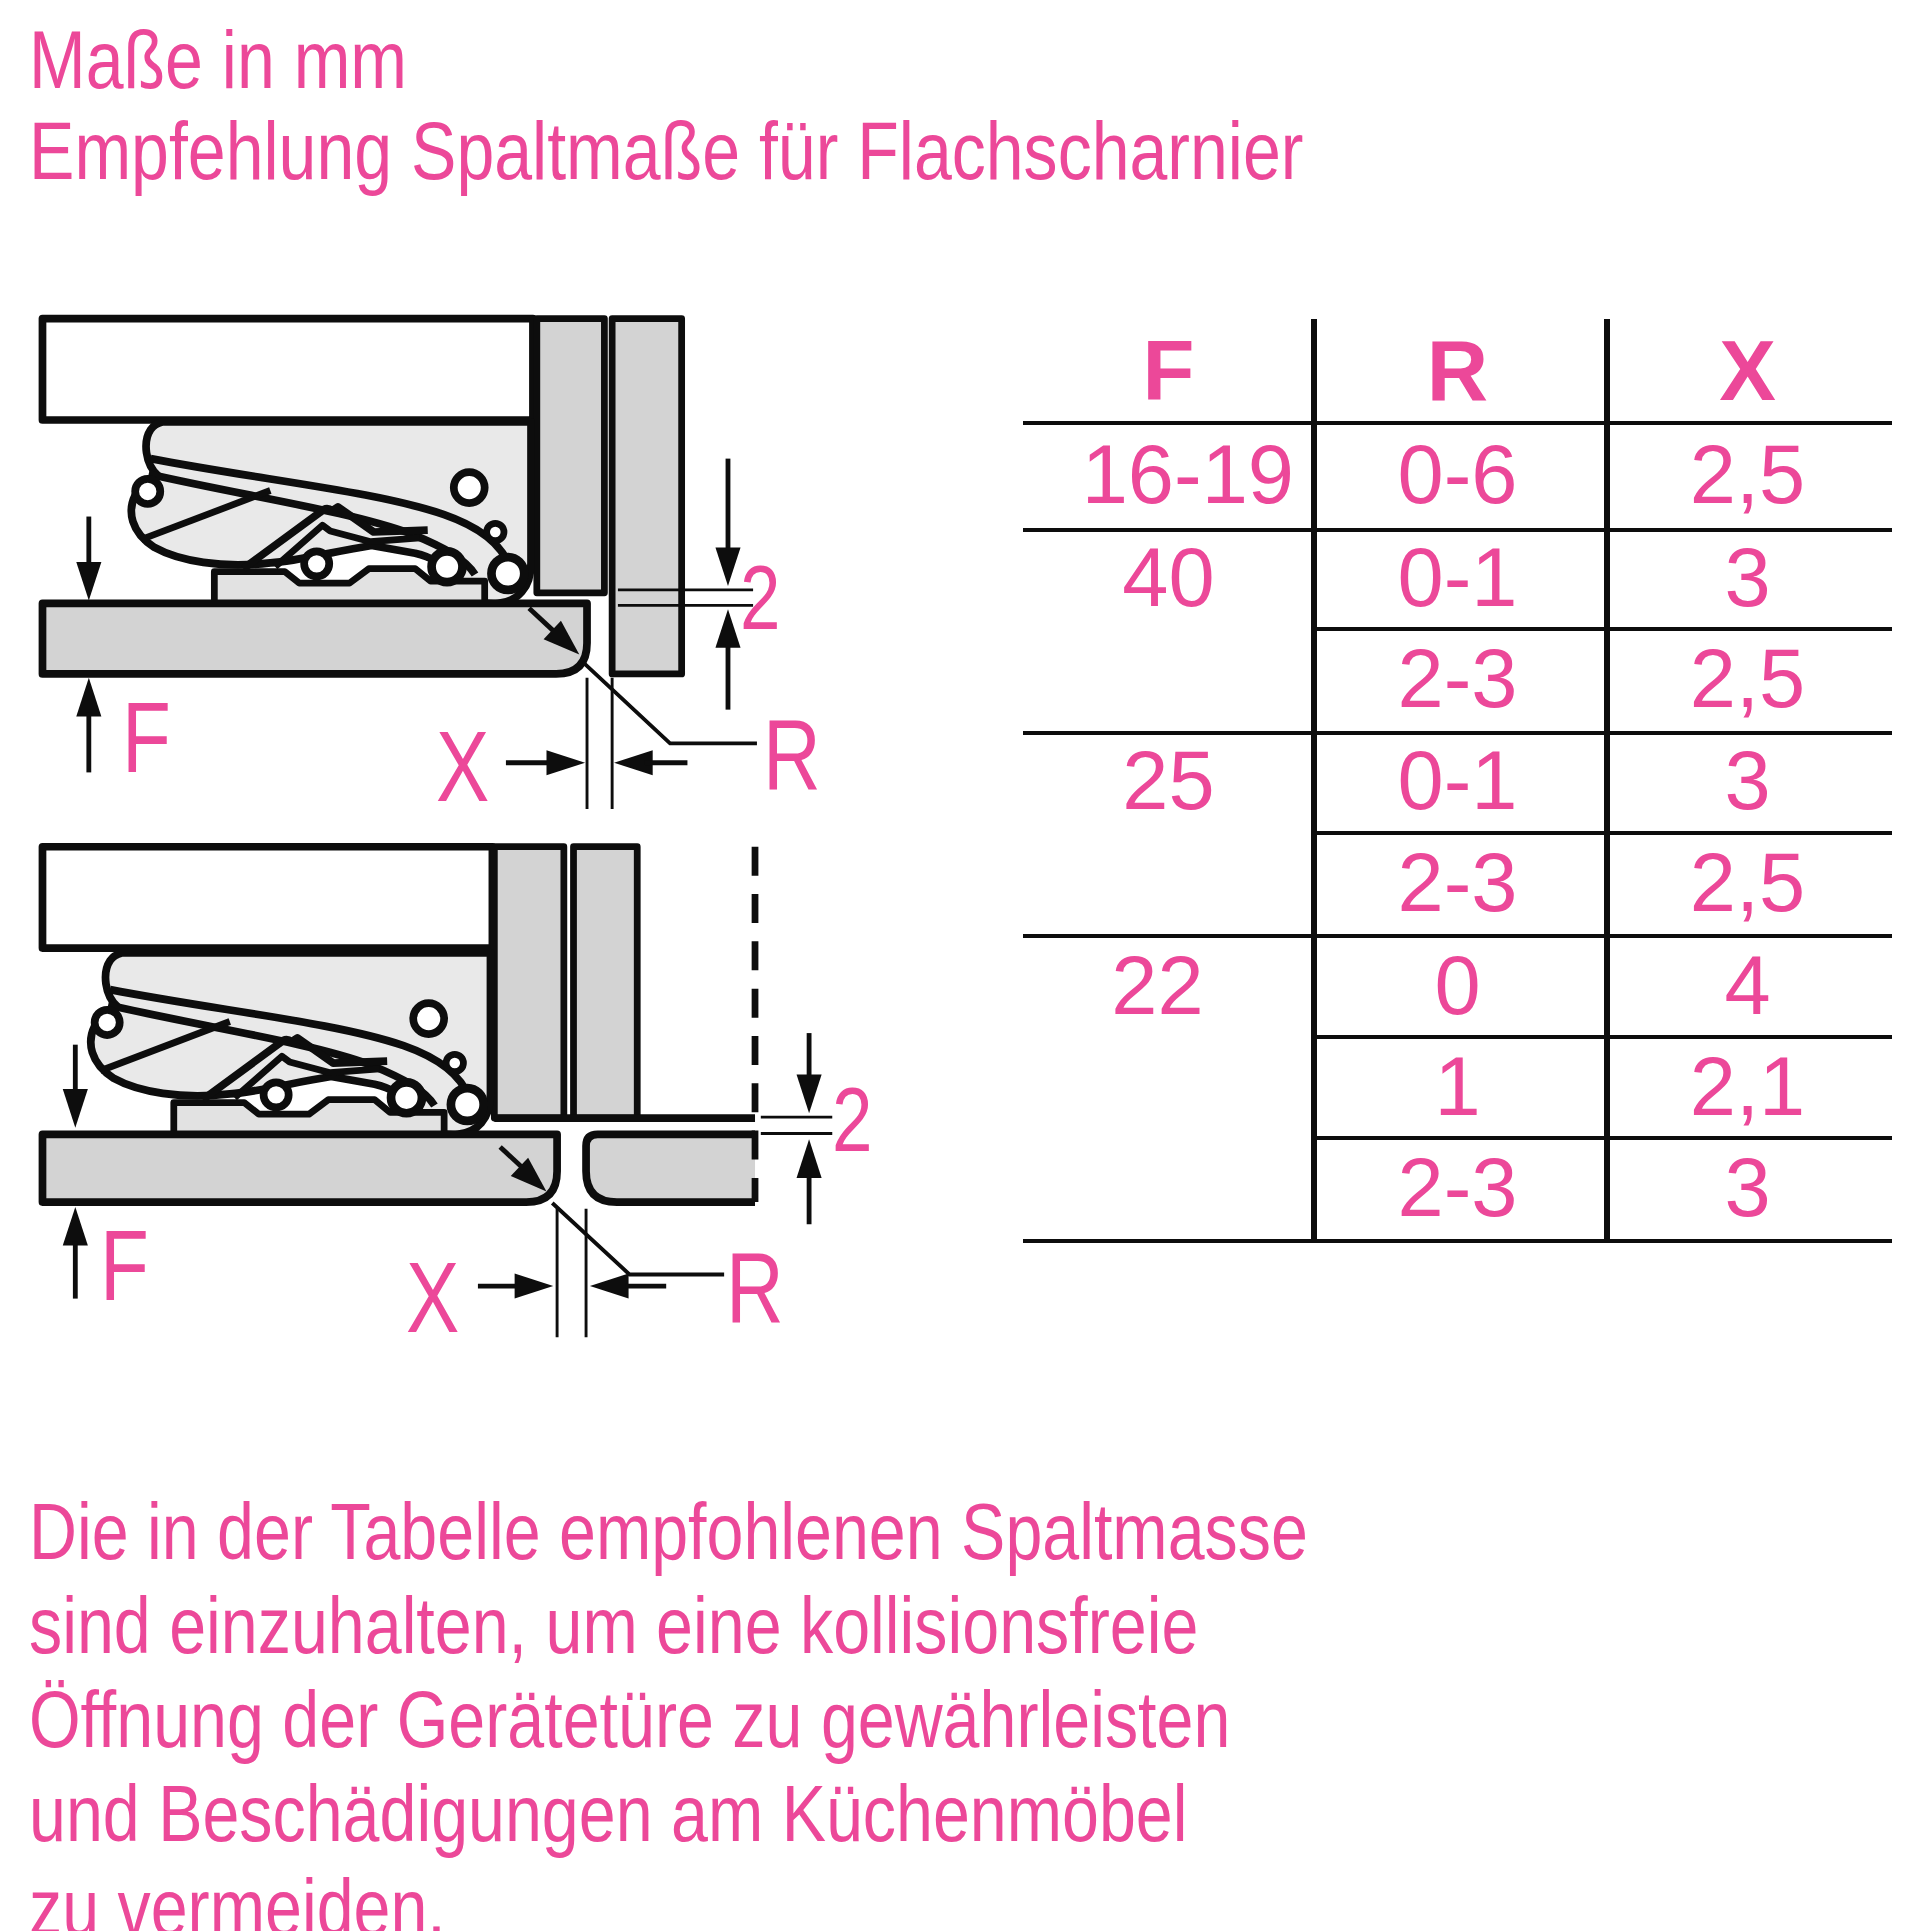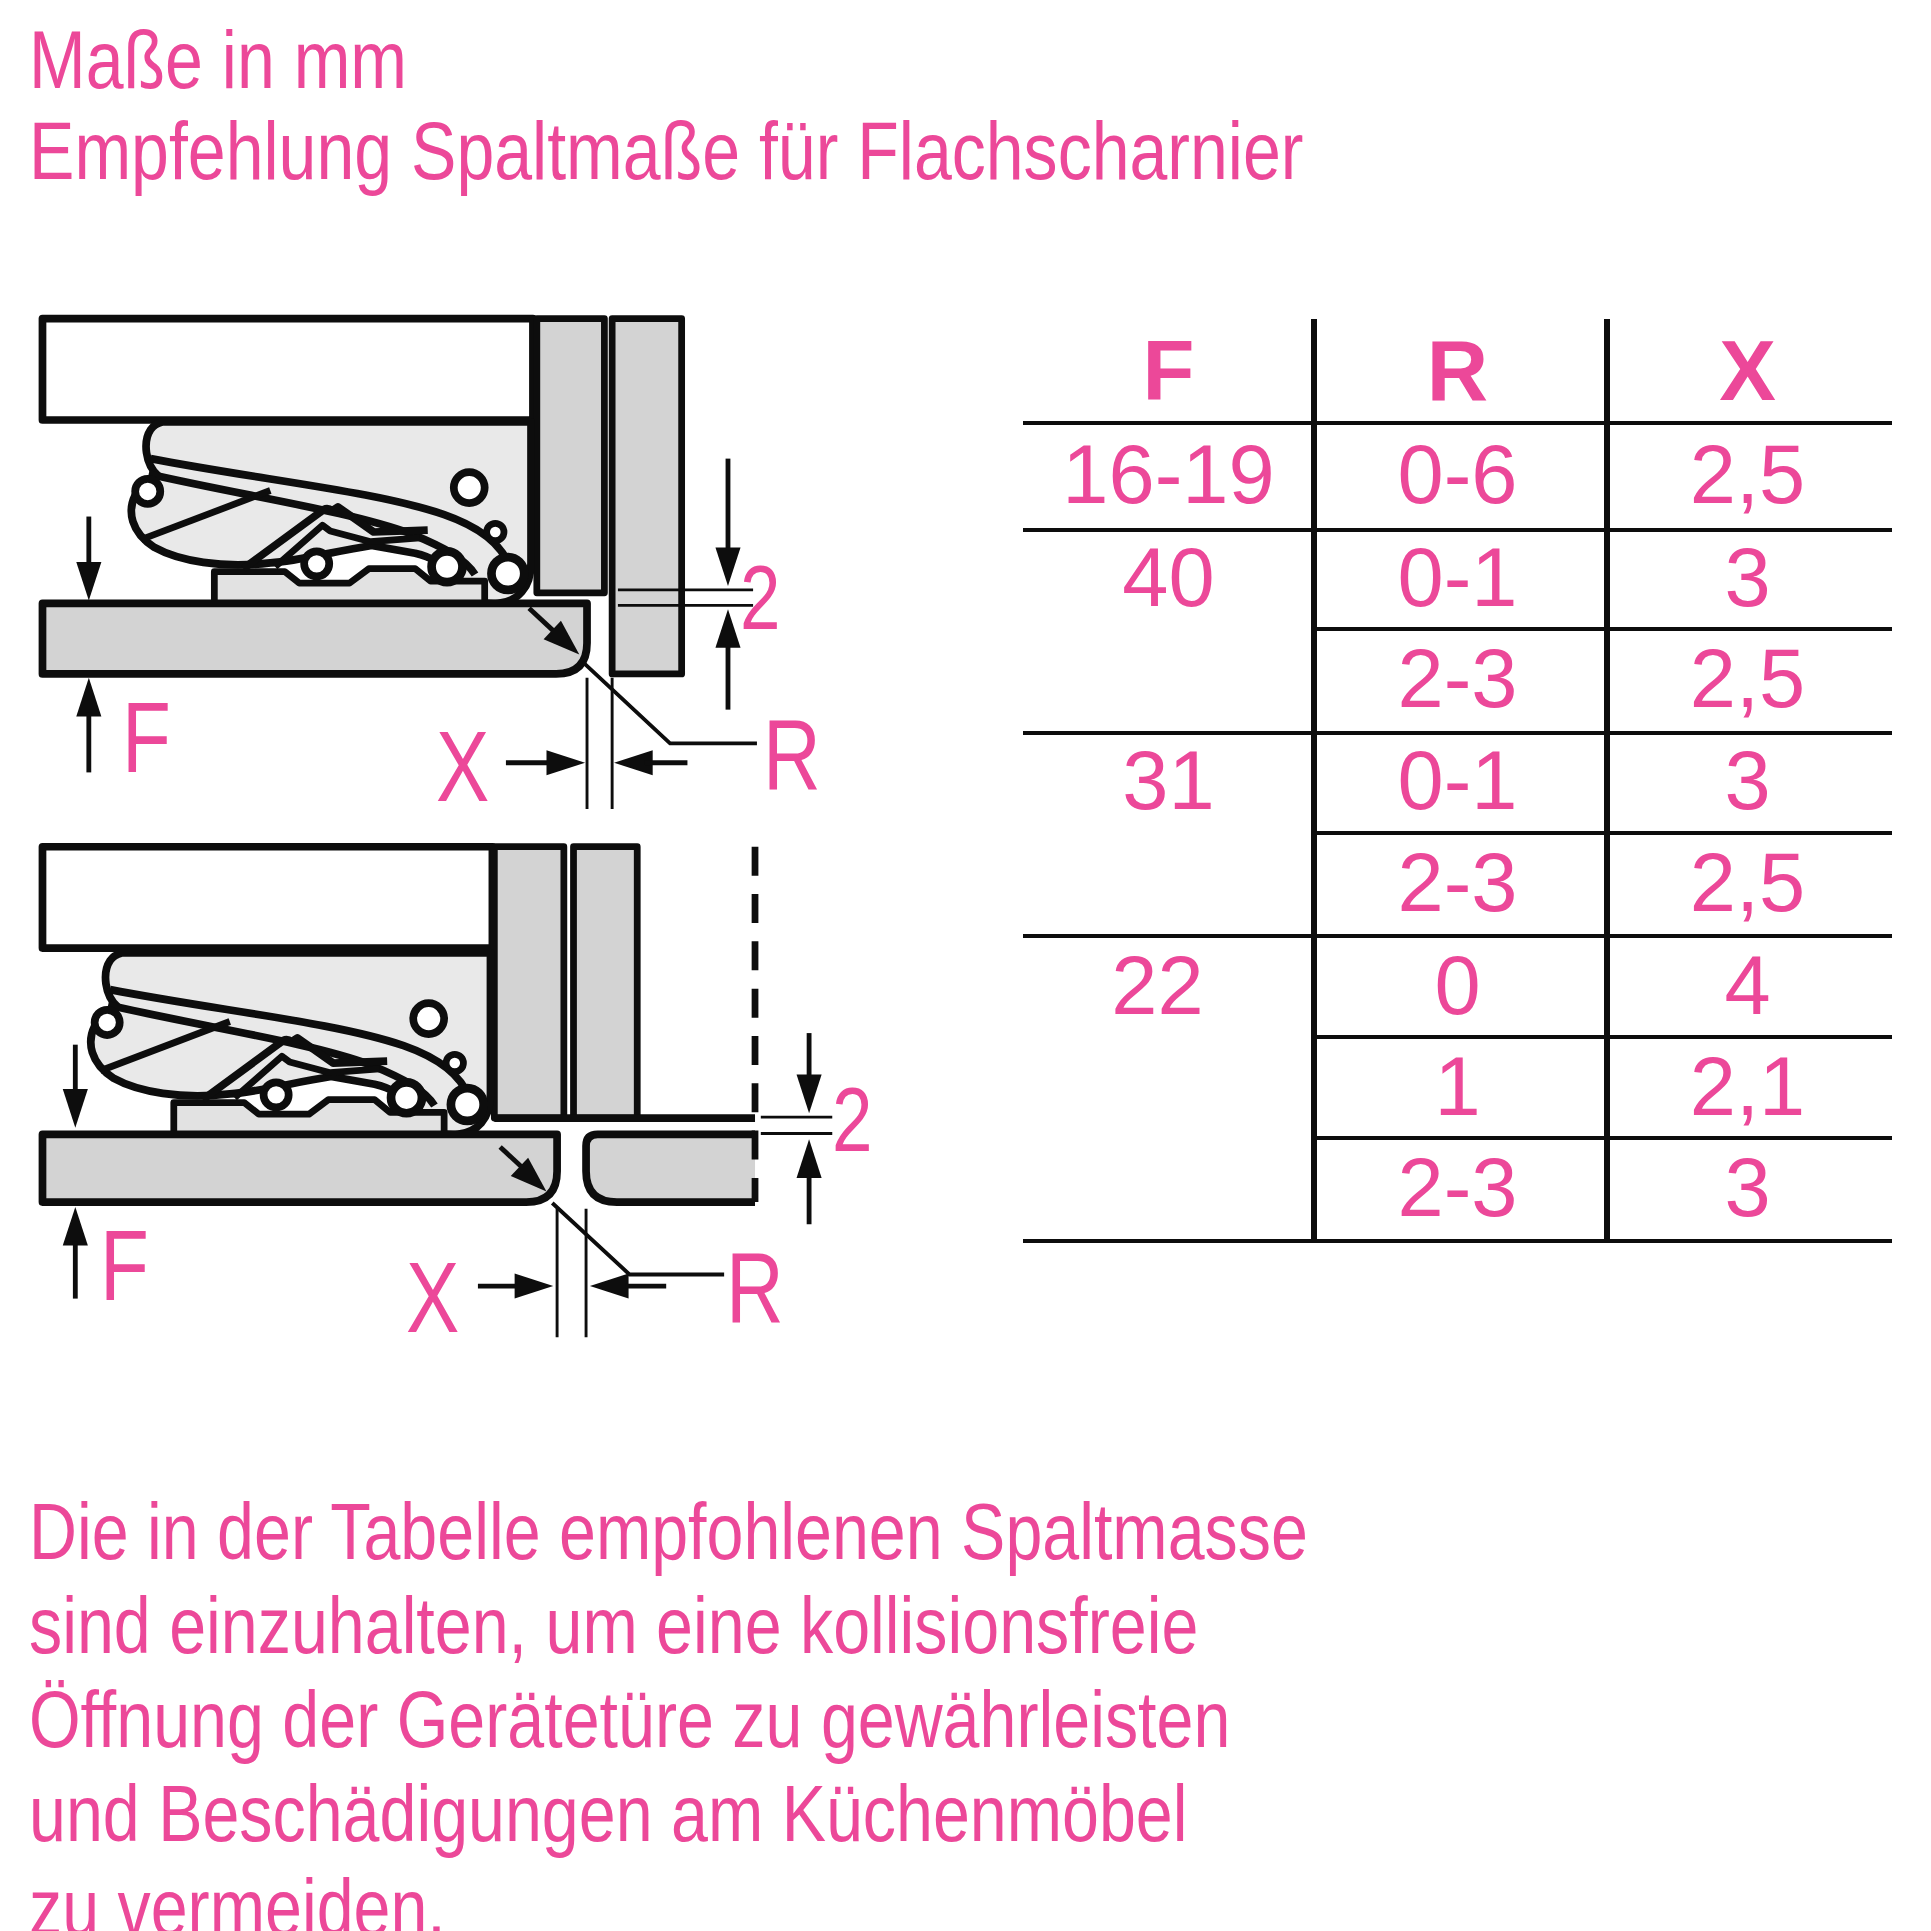--- a/index.html
+++ b/index.html
@@ -164,33 +164,33 @@
   <div class="hl" style="left:1313px;top:831px;width:579px;"></div>
   <div class="hl" style="left:1023px;top:934px;width:869px;"></div>
   <div class="hl" style="left:1313px;top:1035px;width:579px;"></div>
   <div class="hl" style="left:1313px;top:1136px;width:579px;"></div>
   <div class="hl" style="left:1023px;top:1239px;width:869px;"></div>
 
   <div class="cell hdr" style="left:1043px;top:322px;">F</div>
   <div class="cell hdr" style="left:1332px;top:322px;">R</div>
   <div class="cell hdr" style="left:1622px;top:322px;">X</div>
 
-  <div class="cell" style="left:1043px;top:426px;">16-19</div>
+  <div class="cell" style="left:1043px;top:426px;text-align:right;">16-19</div>
   <div class="cell" style="left:1332px;top:426px;">0-6</div>
   <div class="cell" style="left:1622px;top:426px;">2,5</div>
 
   <div class="cell" style="left:1043px;top:529px;">40</div>
   <div class="cell" style="left:1332px;top:529px;">0-1</div>
   <div class="cell" style="left:1622px;top:529px;">3</div>
 
   <div class="cell" style="left:1043px;top:630px;"></div>
   <div class="cell" style="left:1332px;top:630px;">2-3</div>
   <div class="cell" style="left:1622px;top:630px;">2,5</div>
 
-  <div class="cell" style="left:1043px;top:732px;">31</div>
+  <div class="cell" style="left:1043px;top:732px;">25</div>
   <div class="cell" style="left:1332px;top:732px;">0-1</div>
   <div class="cell" style="left:1622px;top:732px;">3</div>
 
   <div class="cell" style="left:1043px;top:834px;"></div>
   <div class="cell" style="left:1332px;top:834px;">2-3</div>
   <div class="cell" style="left:1622px;top:834px;">2,5</div>
 
   <div class="cell" style="left:1032px;top:937px;">22</div>
   <div class="cell" style="left:1332px;top:937px;">0</div>
   <div class="cell" style="left:1622px;top:937px;">4</div>

